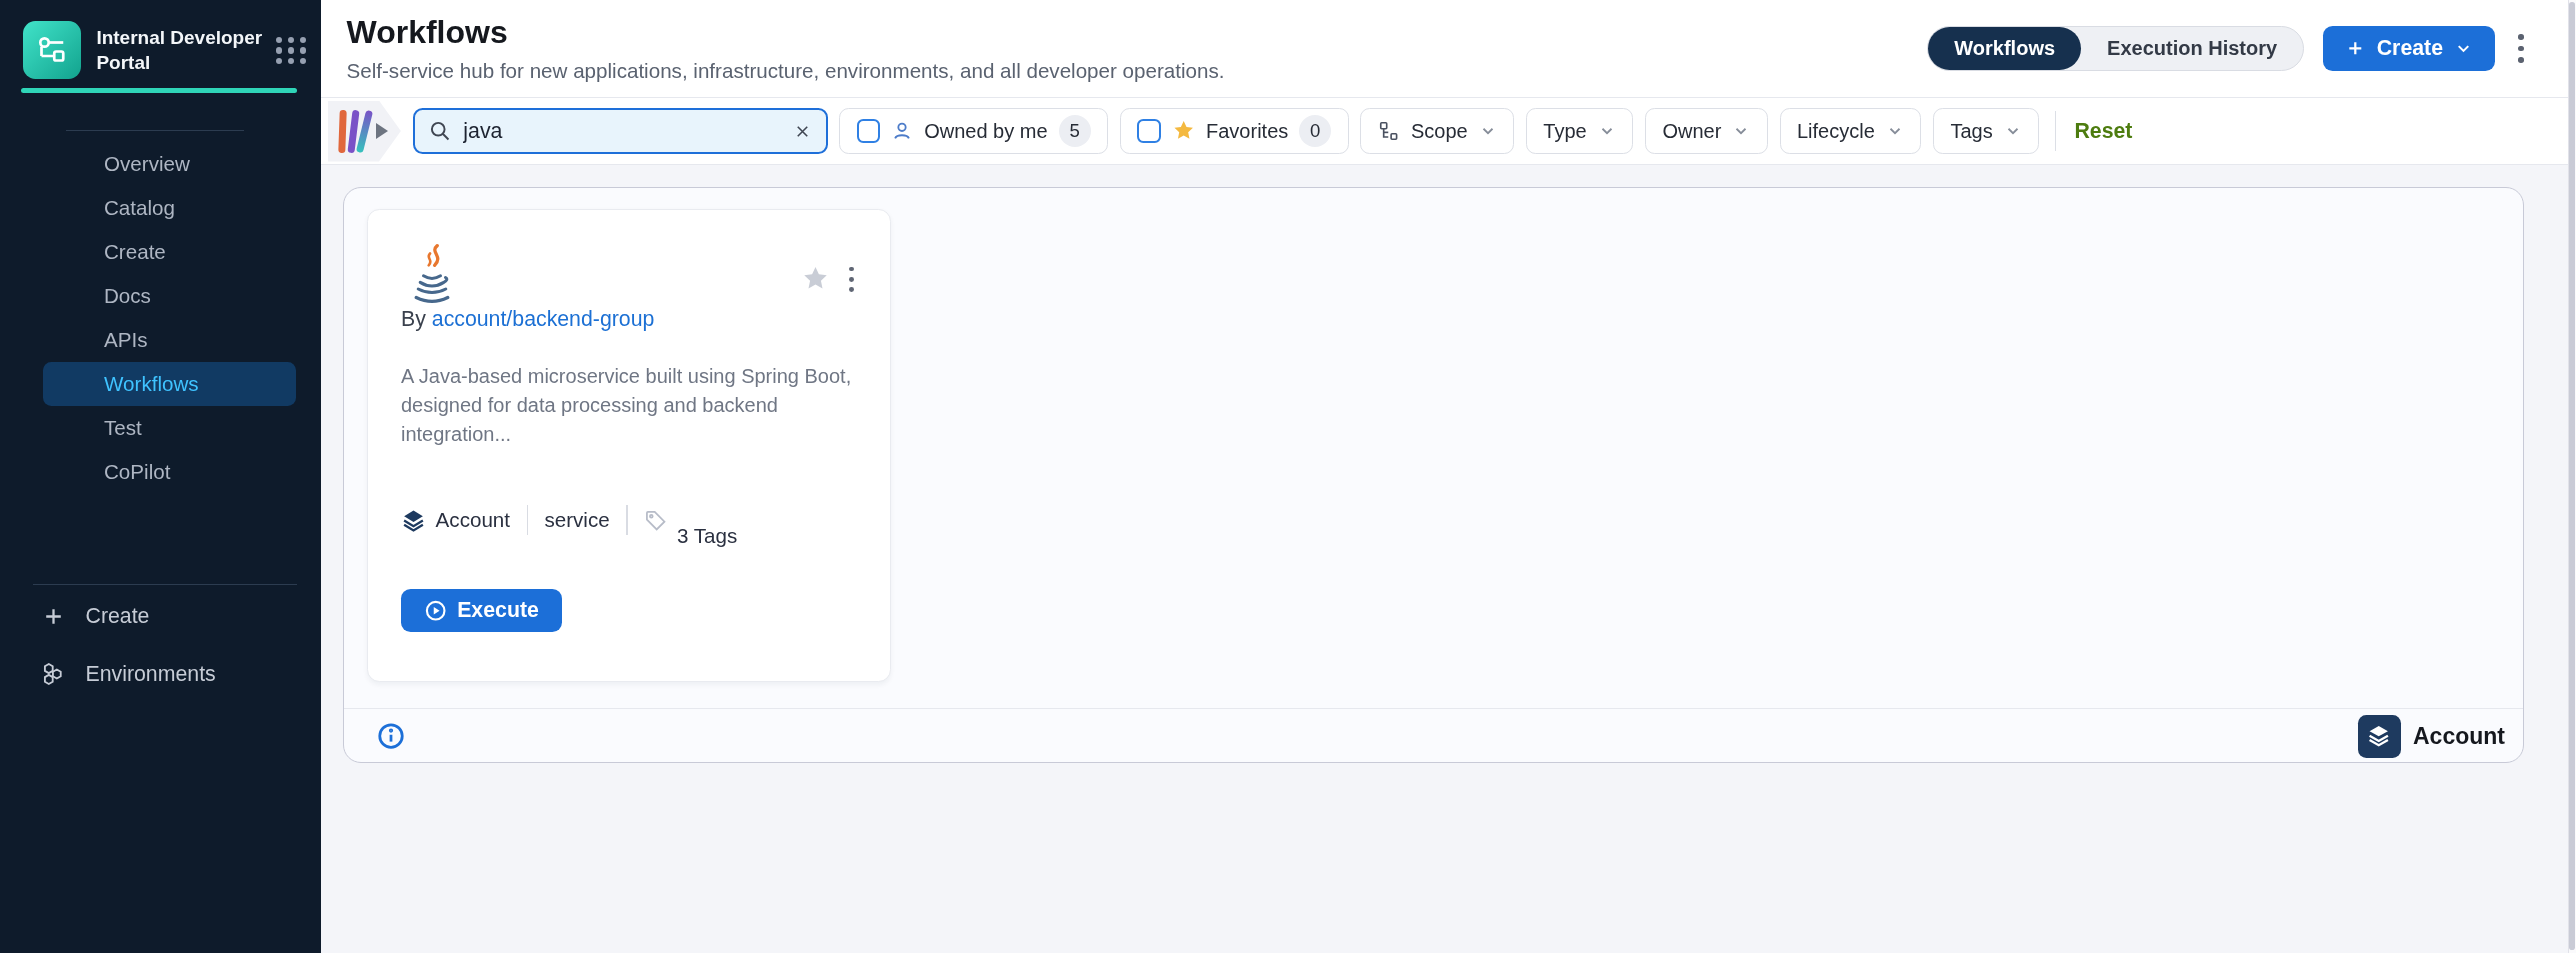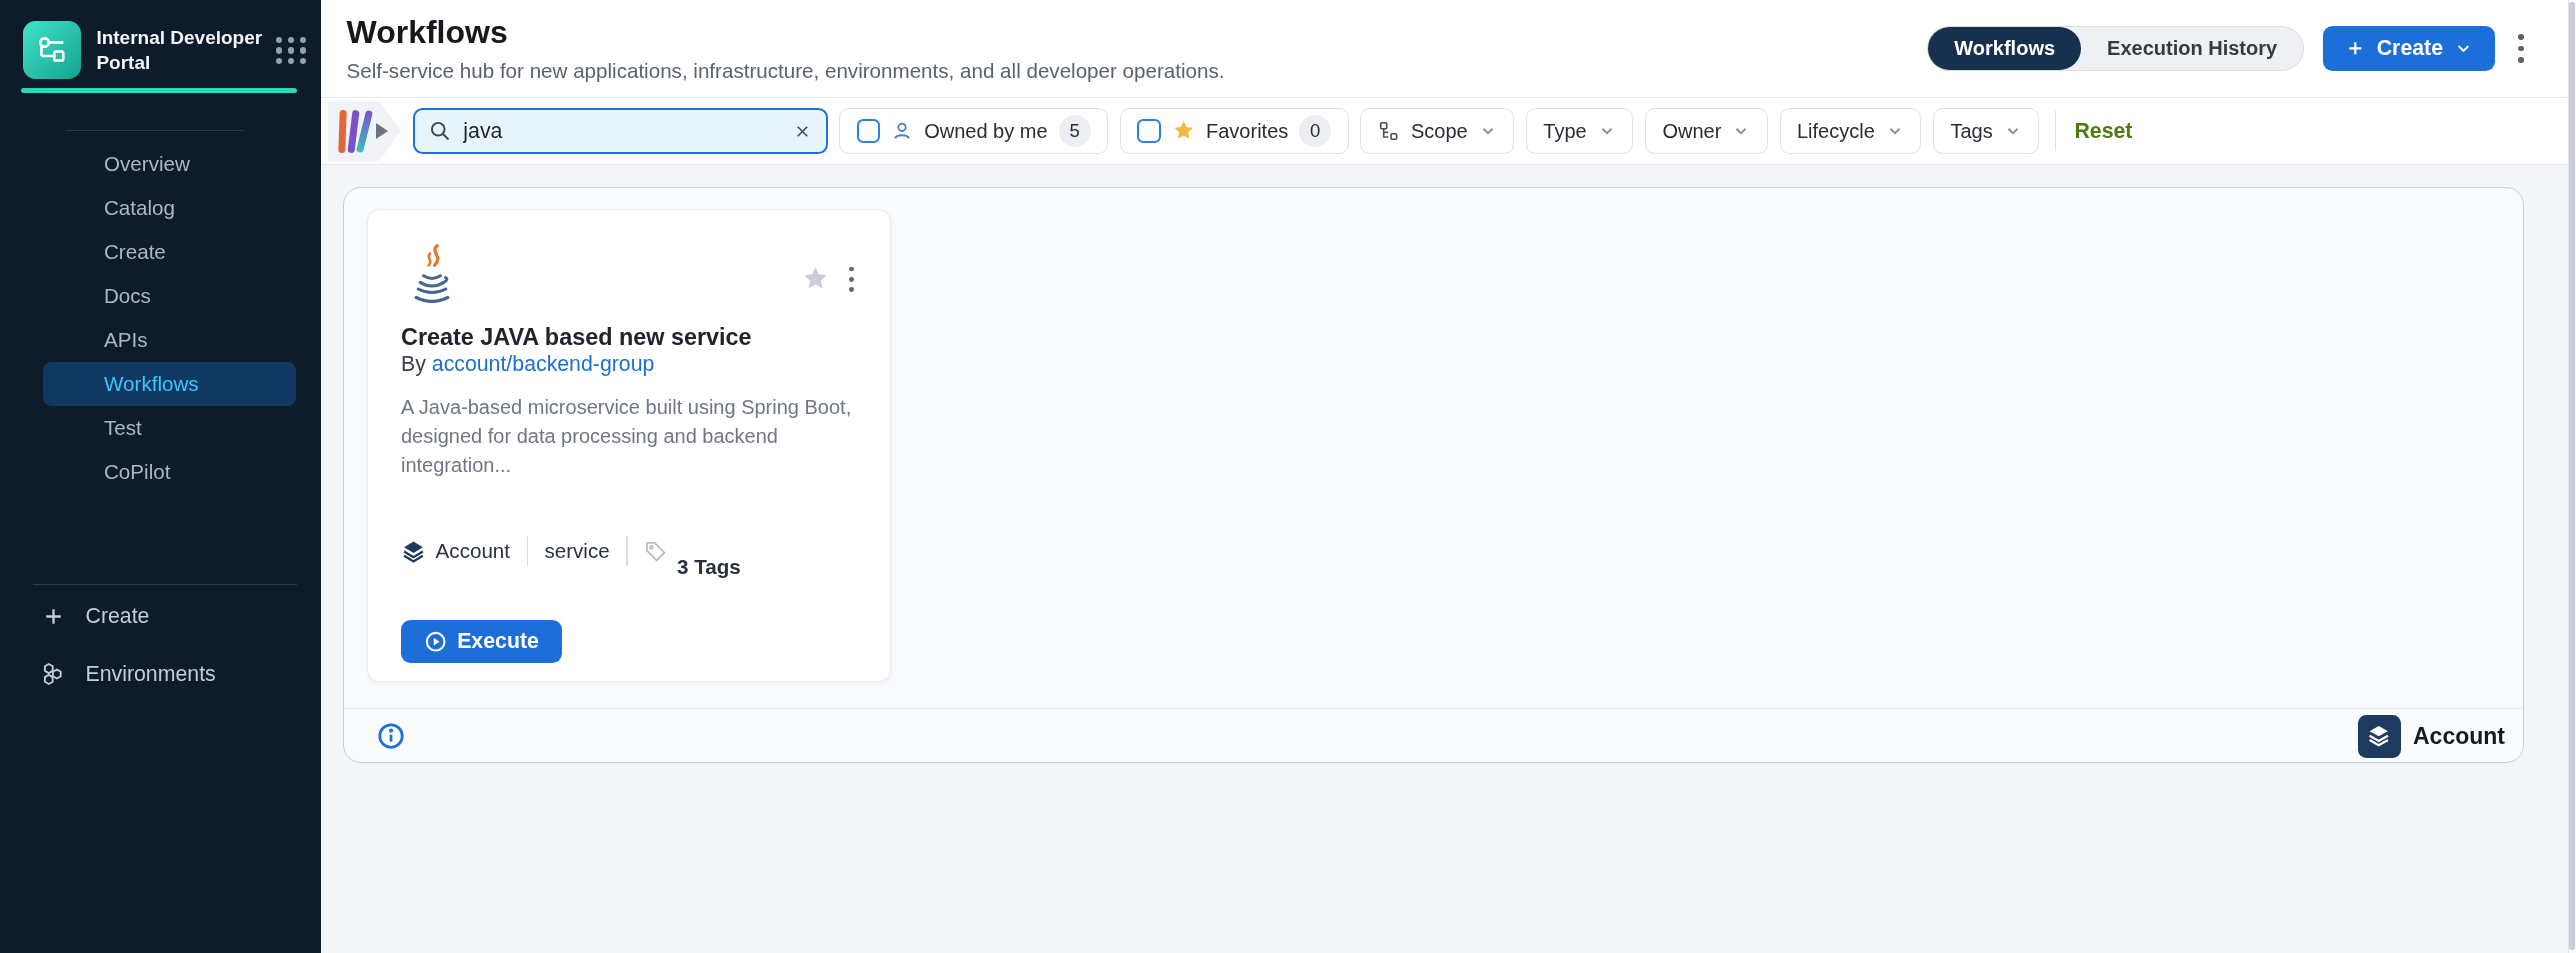--- a/index.html
+++ b/index.html
@@ -75,25 +75,25 @@
     border:1.4px solid #c8cad7;border-radius:18px;}
   .card{position:absolute;left:23px;top:21.3px;width:524px;height:473px;background:#fff;
     border:1.4px solid #e9ebf0;border-radius:12.4px;box-shadow:0 2.1px 5.5px rgba(20,30,60,.05);padding:33px 33px 0;}
   .card-top{display:flex;justify-content:space-between;align-items:flex-start;}
   .card-actions{display:flex;align-items:flex-start;gap:16.5px;margin-top:20.6px;}
   .card-kebab{display:flex;flex-direction:column;gap:5.5px;padding:2.8px;cursor:pointer;}
   .card-kebab i{width:4.8px;height:4.8px;border-radius:50%;background:#606674;}
   .card-title{margin-top:18px;font-size:23.4px;font-weight:700;color:#20242e;}
   .card-by{margin-top:1px;font-size:21.3px;color:#3a414d;}
   .owner-link{color:#1c70d4;cursor:pointer;}
-  .card-desc{margin-top:16px;font-size:20px;line-height:1.45;color:#6f7684;width:457px;}
+  .card-desc{margin-top:30px;font-size:20px;line-height:1.45;color:#6f7684;width:457px;}
   .card-meta{margin-top:43px;display:flex;align-items:center;gap:16.5px;font-size:20.6px;color:#2a3040;font-weight:500;}
   .meta-item{display:flex;align-items:center;gap:9.6px;}
   .meta-div{width:1.4px;height:30px;background:#d9dce3;}
-  .meta-tags{font-weight:700;margin-top:32px;}
+  .meta-tags{font-weight:400;margin-top:32px;}
   .execute-btn{margin-top:41px;width:161px;height:43px;background:#1c6fd8;border:none;border-radius:9.6px;cursor:pointer;
     color:#fff;font-size:21.3px;font-weight:700;display:flex;align-items:center;justify-content:center;gap:9.6px;font-family:inherit;}
   .panel-divider{position:absolute;left:0;right:0;top:520px;height:1.4px;background:#e6e8ee;}
   .panel-footer{position:absolute;left:0;right:0;top:522px;bottom:0;
     display:flex;align-items:center;justify-content:space-between;padding:0 18px 0 32px;}
   .info-btn{cursor:pointer;display:flex;}
   .account-badge{display:flex;align-items:center;gap:12.4px;}
   .account-badge .sq{width:43px;height:43px;background:#1e3a5f;border-radius:8.3px;display:flex;align-items:center;justify-content:center;}
   .account-label{font-size:23px;font-weight:700;color:#15181e;}
 
@@ -328,21 +328,20 @@
                   </svg>
               </span>
               <span class="card-kebab">
                   <i></i>
                   <i></i>
                   <i></i>
                 </span>
             </div>
           </div>
 
-          <div class="card-title">Create JAVA based new service</div>
           <div class="card-by">
             <span>By</span>
             <span class="owner-link">account/backend-group</span>
           </div>
           <div class="card-desc">A Java-based microservice built using Spring Boot, designed for data processing and backend integration...</div>
 
           <div class="card-meta">
             <span class="meta-item">
               <span style="display:flex;">
                 <svg width="25" height="25" viewBox="0 0 24 24">

